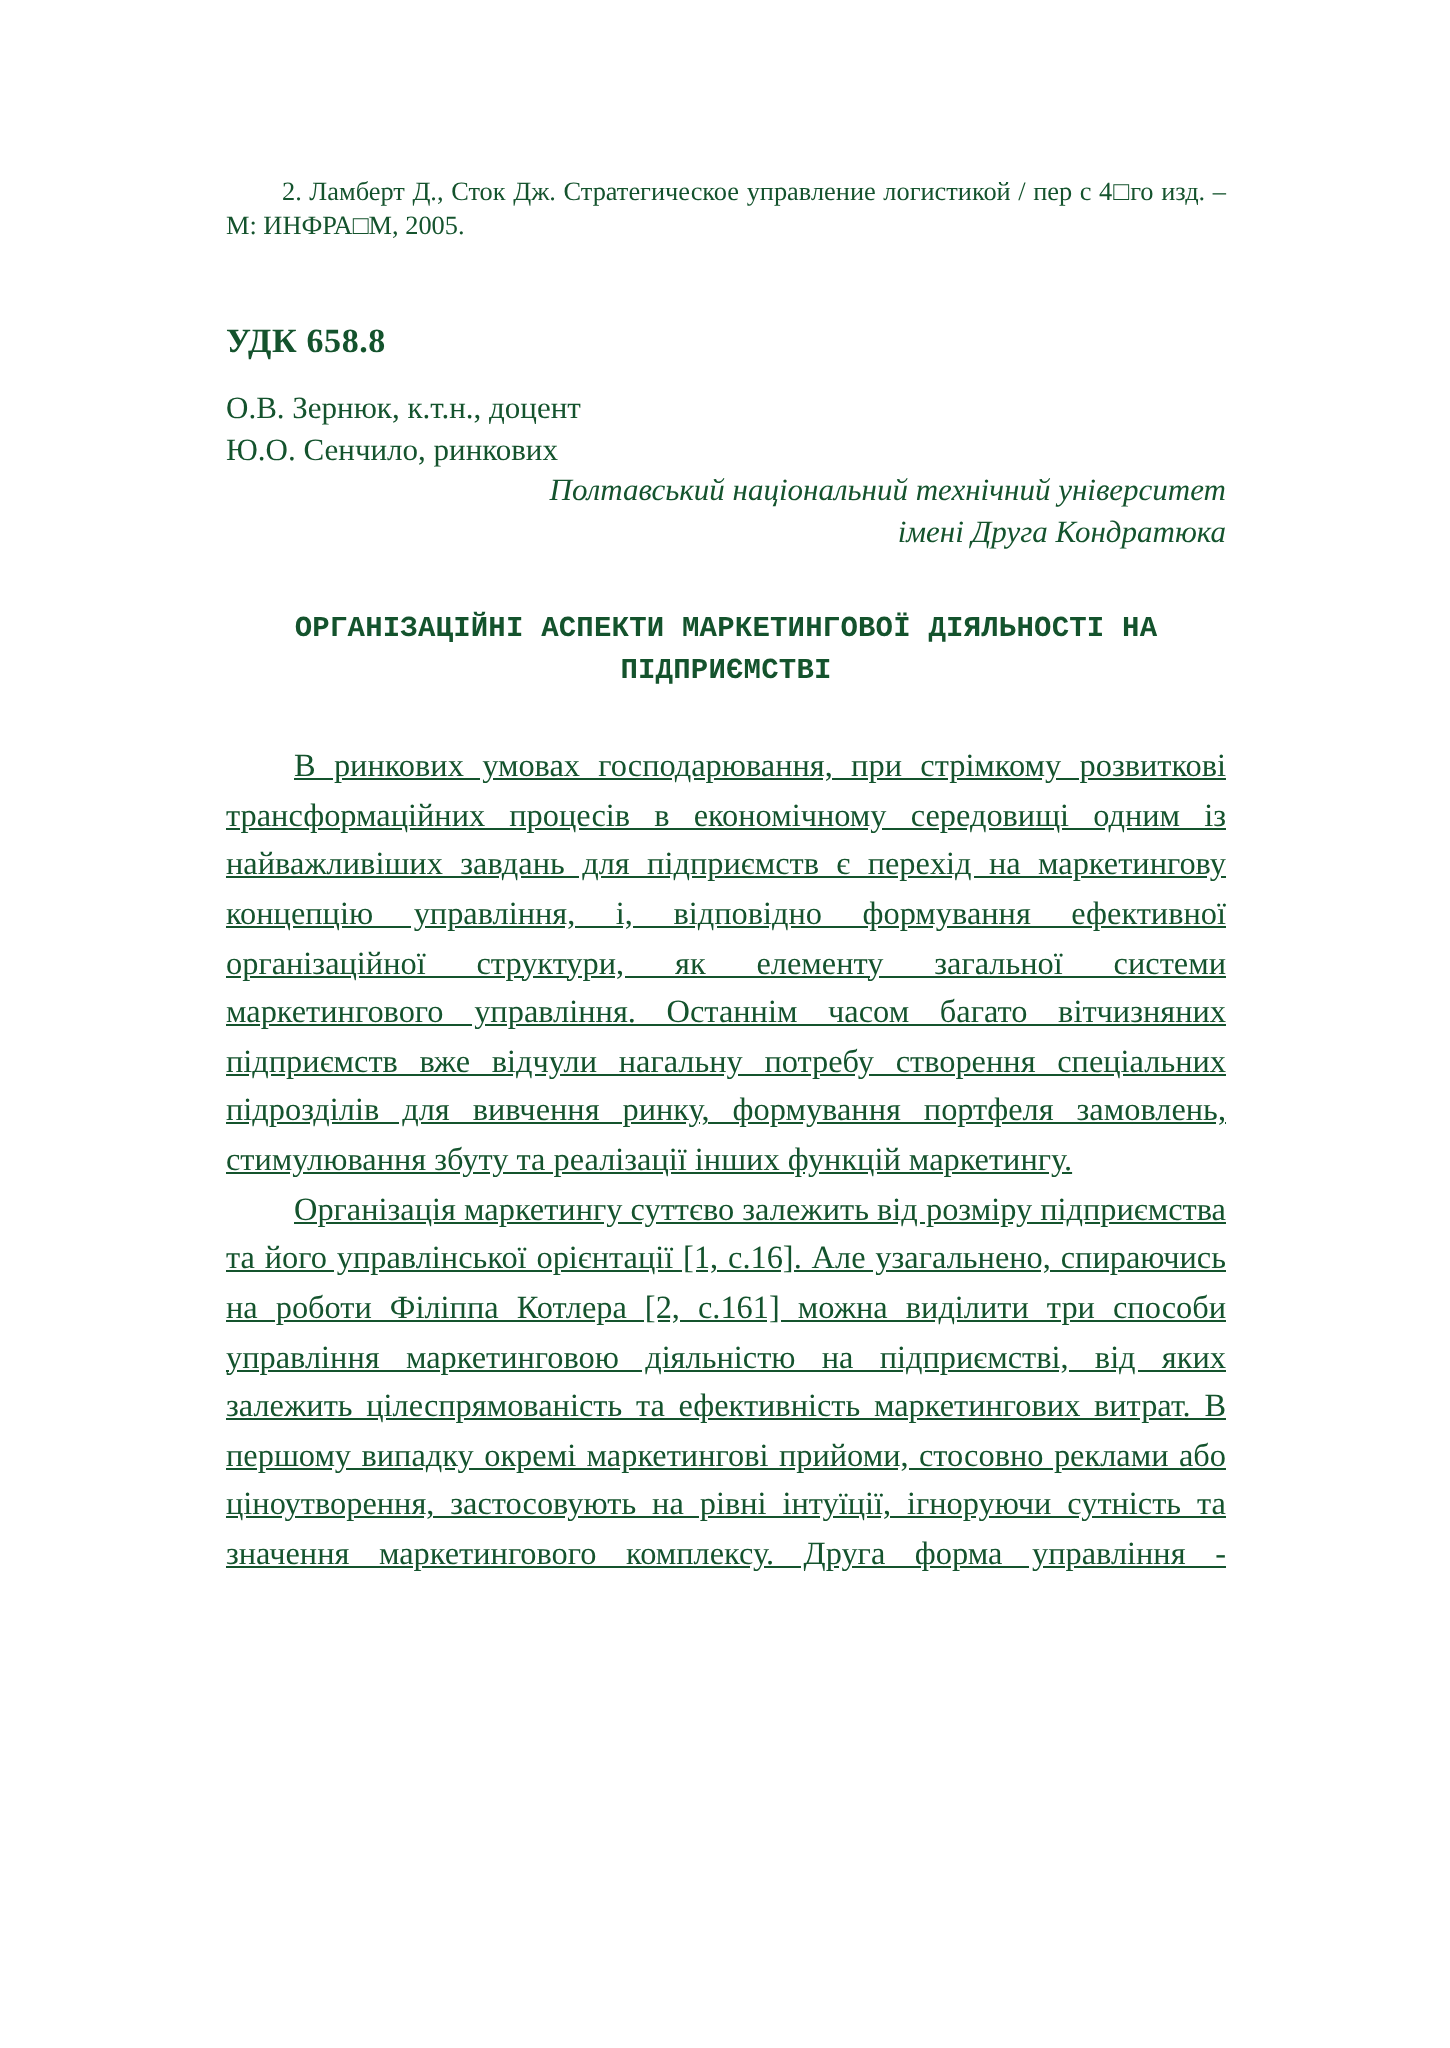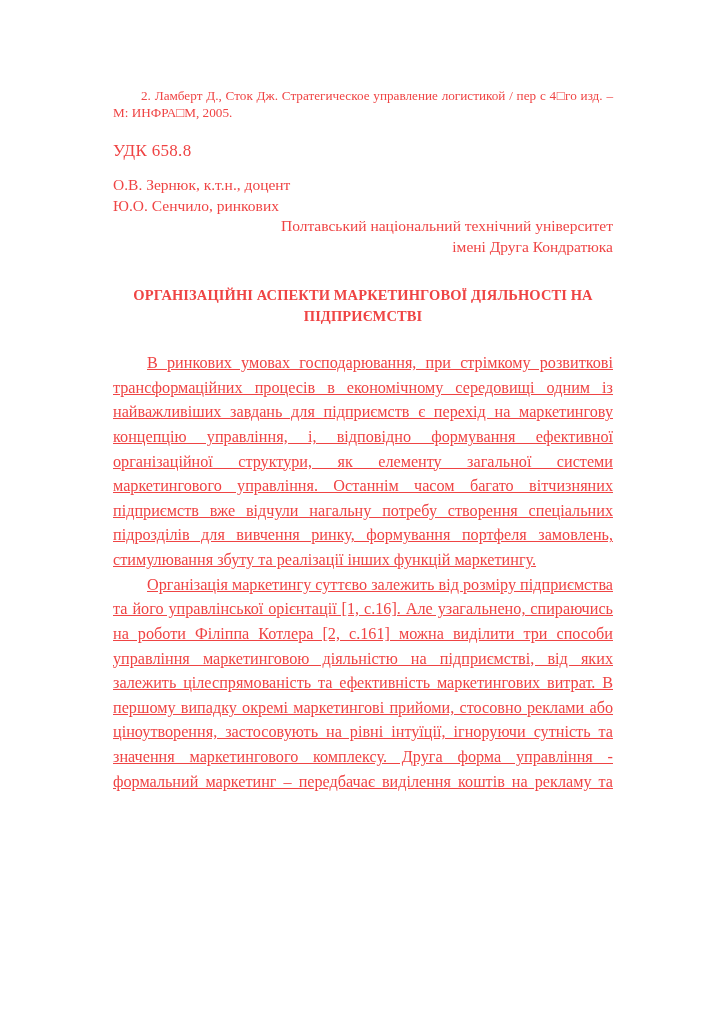--- a/index.html
+++ b/index.html
@@ -8,58 +8,59 @@
     background: #ffffff;
   }
   .page {
     position: relative;
     width: 725px;
     height: 792px;
     background: #ffffff;
     margin: 0 auto;
     overflow: hidden;
     font-family: "Liberation Serif", serif;
-    color: #ef4444;
+    color: #14532d;
   }
   .content {
     position: absolute;
     left: 113px;
     top: 88px;
     width: 500px;
   }
   .refs {
     font-size: 13.2px;
     line-height: 1.26;
     text-align: justify;
   }
   .refs p {
     margin: 0;
     text-indent: 28px;
   }
   .udk {
-    margin-top: 20px;
+    margin-top: 40px;
     font-size: 17px;
-    font-weight: normal;
+    font-weight: bold;
     letter-spacing: 0.3px;
   }
   .authors {
     margin-top: 14px;
     text-align: left;
     font-size: 15.5px;
     line-height: 1.32;
   }
   .affil {
     text-align: right;
     font-size: 15.5px;
+    font-style: italic;
     line-height: 1.32;
   }
   .title {
     margin-top: 28px;
     text-align: center;
-    font-family: Liberation Serif, serif;
+    font-family: Liberation Mono, monospace;
     font-weight: bold;
     font-size: 14.5px;
     line-height: 1.45;
     letter-spacing: 0.1px;
   }
   .body-text {
     margin-top: 24px;
     font-size: 16.2px;
     line-height: 1.52;
     text-align: justify;

